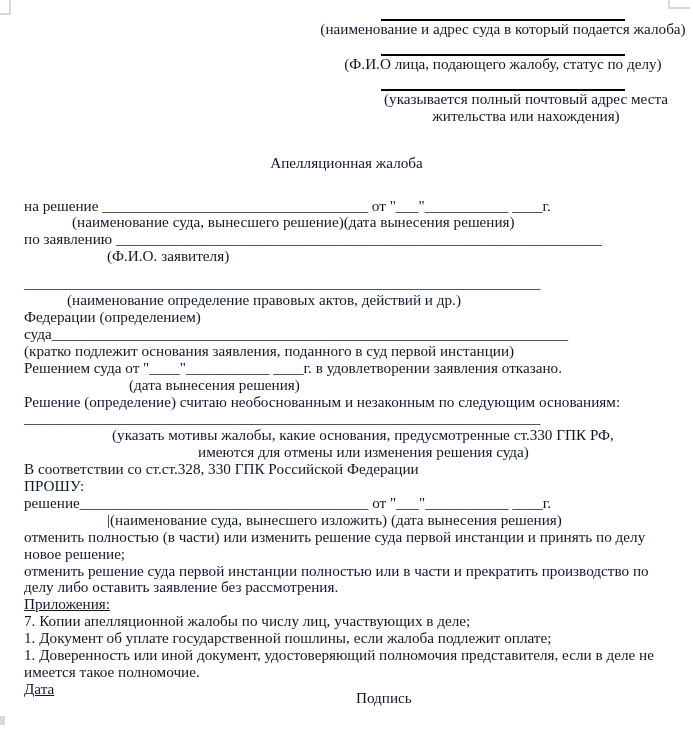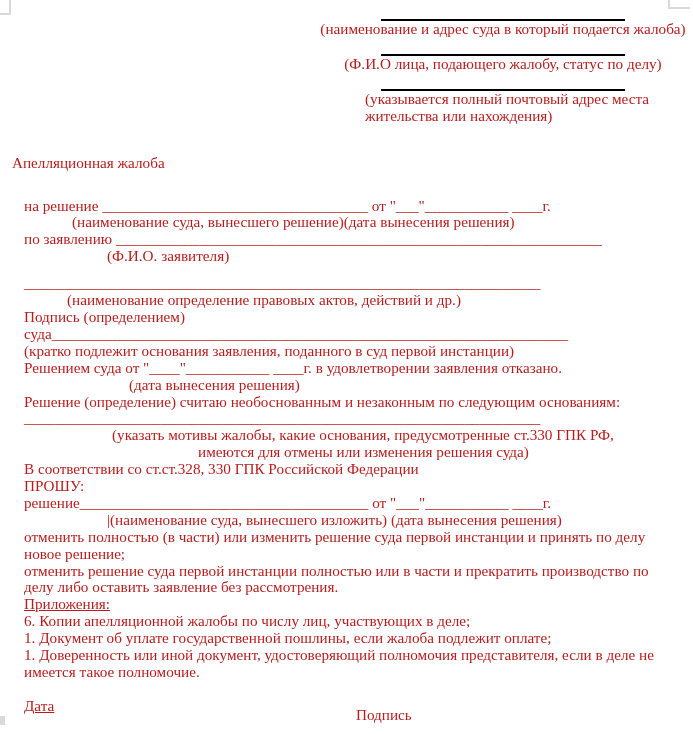--- a/index.html
+++ b/index.html
@@ -1,49 +1,49 @@
 <!DOCTYPE html>
 <html><head>
 <meta charset="utf-8">
 <style>
   html,body { margin:0; padding:0; background:#fff; }
   .page {
     position:relative; width:693px; height:734px; background:#ffffff;
     font-family:"Liberation Serif","DejaVu Serif",serif;
-    font-size:15.2px; line-height:16.9px; color:#b91c1c;
+    font-size:15.2px; line-height:16.9px; color:#0f172a;
     overflow:hidden;
   }
   
   .mark-tl { position:absolute; left:-2px; top:-8px; width:11px; height:21px;
              border-right:2px solid #d9d9d9; border-bottom:2px solid #d9d9d9; }
   .mark-tr { position:absolute; left:668px; top:-7px; width:20px; height:14px;
              border-left:2px solid #d9d9d9; border-bottom:2px solid #d9d9d9; }
   .mark-bl { position:absolute; left:0; top:716px; width:5px; height:9px; background:#d9d9d9; }
 
   
   .rcol { margin-left:auto; width:376px; padding-top:11px; text-align:center; margin-right:2px; }
   .rline { width:244px; margin:0 auto; border-bottom:2px solid #000; }
   .rline.first { height:8px; }
   .rline.next  { height:16px; }
-  .cap3 { width:322px; margin-left:auto; text-align:left; padding-right:4px; }
+  .cap3 { width:322px; margin-left:auto; text-align:center; padding-right:4px; }
 
-  .title { text-align:left; margin:30px 0 26px 12px; }
+  .title { text-align:center; margin:30px 0 26px 0; }
 
   .body { padding:0 24px; }
   .ln { min-height:16.9px; }
   .i48  { padding-left:48px; }
   .i83  { padding-left:83px; }
   .i43  { padding-left:43px; }
   .i105 { padding-left:105px; }
   .i88  { padding-left:88px; }
   .i174 { padding-left:174px; }
   .gap10 { height:10px; }
   .underline { text-decoration:underline; }
 
-  .footer { position:relative; margin-top:17px; height:17px;text-decoration:underline; }
+  .footer { position:relative; height:17px;text-decoration:underline; }
   .sig { position:absolute; left:332px; top:9px; }
 </style>
 </head>
 <body>
 
 <div class="page">
 
   <div class="mark-tl"></div>
   <div class="mark-tr"></div>
   <div class="mark-bl"></div>
@@ -66,37 +66,37 @@
   <div class="title">Апелляционная жалоба</div>
 
   <div class="body">
     <div class="ln">на решение ___________________________________ от "___"___________ ____г.</div>
     <div class="ln i48">(наименование суда, вынесшего решение)(дата вынесения решения)</div>
     <div class="ln">по заявлению ________________________________________________________________</div>
     <div class="ln i83">(Ф.И.О. заявителя)</div>
     <div class="gap10"></div>
     <div class="ln">____________________________________________________________________</div>
     <div class="ln i43">(наименование определение правовых актов, действий и др.)</div>
-    <div class="ln">Подпись (определением)</div>
+    <div class="ln">Федерации (определением)</div>
     <div class="ln">суда____________________________________________________________________</div>
     <div class="ln">(кратко подлежит основания заявления, поданного в суд первой инстанции)</div>
     <div class="ln">Решением суда от "____"___________ ____г. в удовлетворении заявления отказано.</div>
     <div class="ln i105">(дата вынесения решения)</div>
     <div class="ln">Решение (определение) считаю необоснованным и незаконным по следующим основаниям:</div>
     <div class="ln">____________________________________________________________________</div>
     <div class="ln i88">(указать мотивы жалобы, какие основания, предусмотренные ст.330 ГПК РФ,</div>
     <div class="ln i174">имеются для отмены или изменения решения суда)</div>
     <div class="ln">В соответствии со ст.ст.328, 330 ГПК Российской Федерации</div>
     <div class="ln">ПРОШУ:</div>
     <div class="ln">решение______________________________________ от "___"___________ ____г.</div>
     <div class="ln i83">|(наименование суда, вынесшего изложить) (дата вынесения решения)</div>
     <div class="ln">отменить полностью (в части) или изменить решение суда первой инстанции и принять по делу новое решение;</div>
     <div class="ln">отменить решение суда первой инстанции полностью или в части и прекратить производство по делу либо оставить заявление без рассмотрения.</div>
     <div class="ln underline">Приложения:</div>
-    <div class="ln">6. Копии апелляционной жалобы по числу лиц, участвующих в деле;</div>
+    <div class="ln">7. Копии апелляционной жалобы по числу лиц, участвующих в деле;</div>
     <div class="ln">1. Документ об уплате государственной пошлины, если жалоба подлежит оплате;</div>
     <div class="ln">1. Доверенность или иной документ, удостоверяющий полномочия представителя, если в деле не имеется такое полномочие.</div>
 
     <div class="footer">
       <span>Дата</span>
       <span class="sig">Подпись</span>
     </div>
   </div>
 
 </div>

